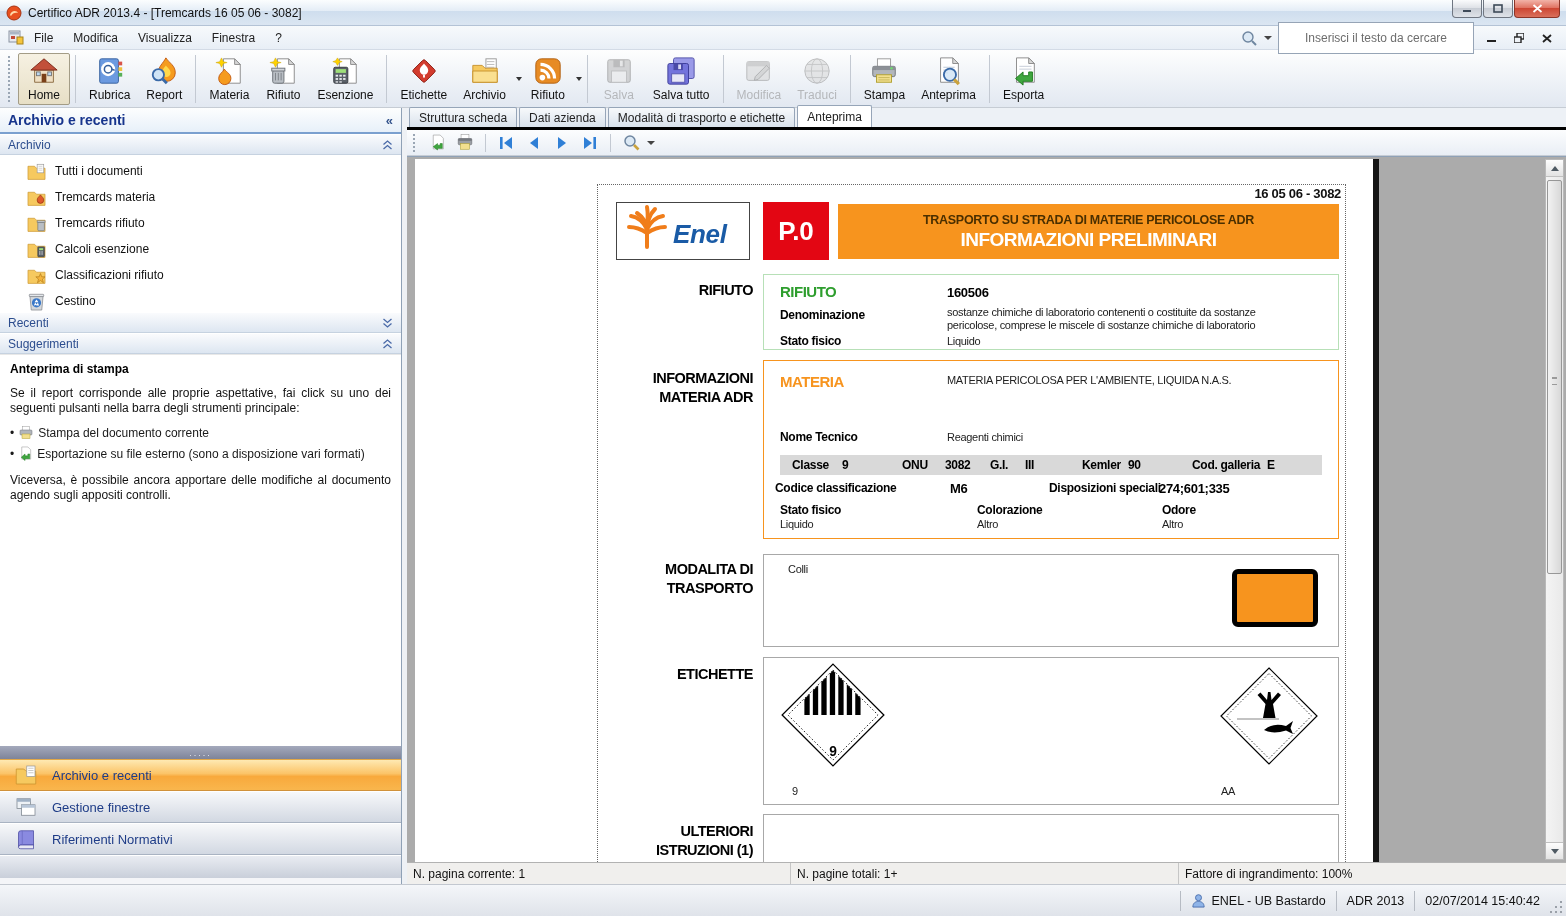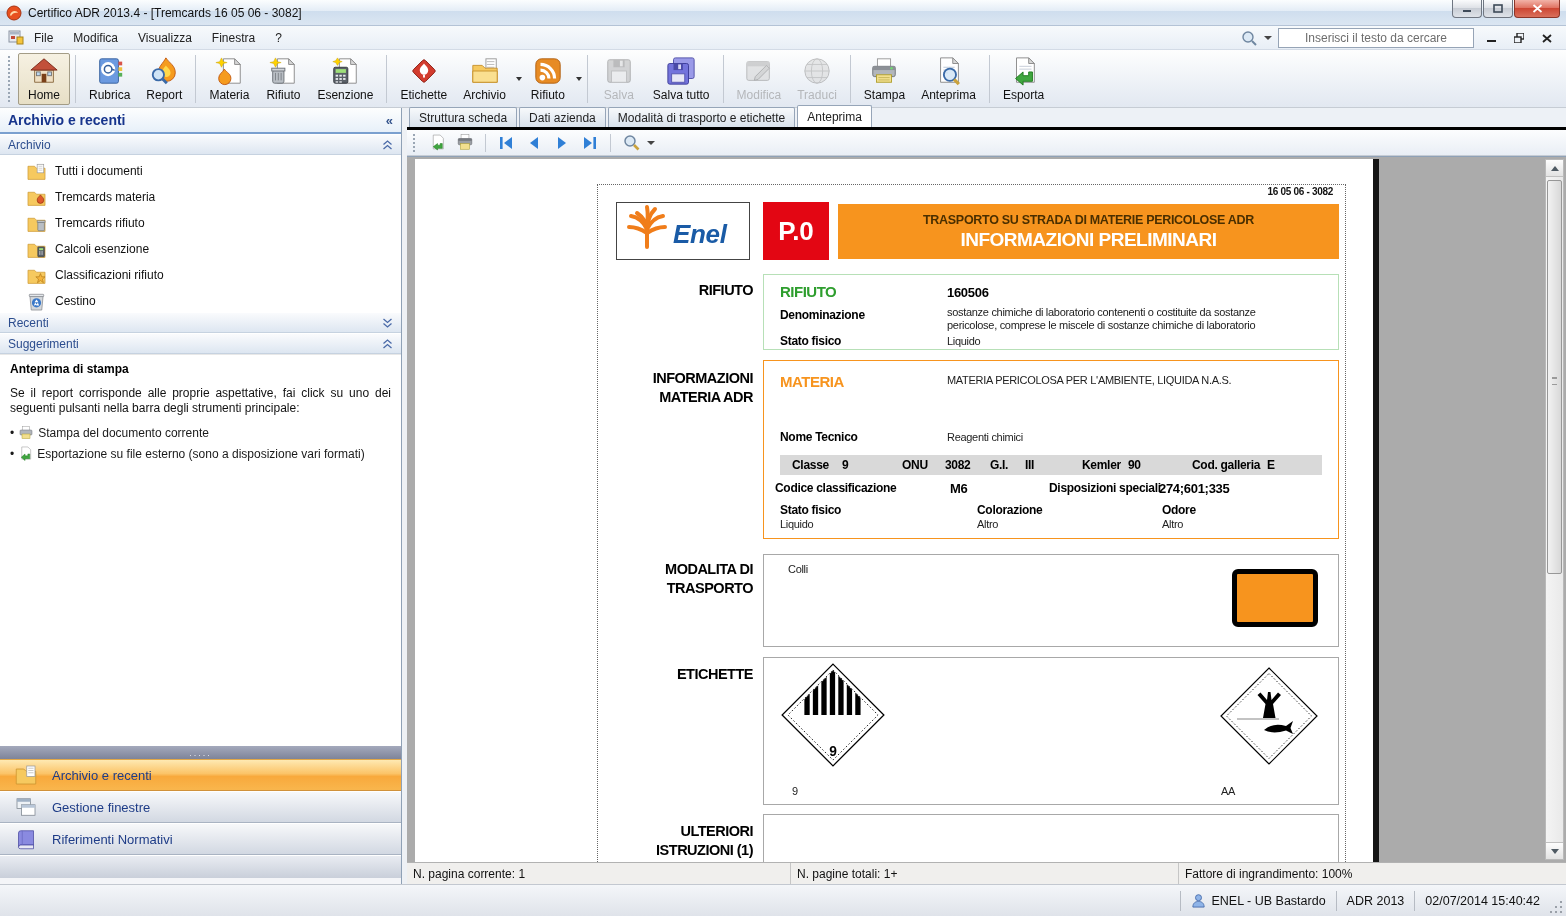--- a/index.html
+++ b/index.html
@@ -11,21 +11,21 @@
   .titlebar { height:26px; background:linear-gradient(#fbfdfe,#e3ecf6 45%,#cfdeee 46%,#dbe6f2); border-bottom:1px solid #b4c3d6; display:flex; align-items:center; padding-left:6px; position:relative; }
   .titlebar .app-title { font-size:12px; color:#111; margin-left:6px; }
   .win-btns { position:absolute; top:0; right:6px; display:flex; }
   .win-btn { width:30px; height:18px; margin-left:1px; border:1px solid #6f7681; border-top:none; border-radius:0 0 4px 4px; background:linear-gradient(#fafbfc,#dfe2e7 45%,#c6cbd3 46%,#dfe3e9); display:flex; align-items:center; justify-content:center; }
   .win-btn.close { width:46px; background:linear-gradient(#f2b3a8,#e07463 45%,#cc4330 46%,#d9705c); border-color:#8c3528; }
 
   
   .menubar { height:24px; background:linear-gradient(#f7fafc,#e8eef6); border-bottom:1px solid #d3dbe6; display:flex; align-items:center; padding:0 8px; position:relative; }
   .menu-item { padding:3px 10px; color:#222; }
   .menu-right { position:absolute; right:8px; top:0; height:24px; display:flex; align-items:center; gap:6px; }
-  .search-box { width:196px; height:20px; border:1px solid #96a4b6; background:#fff; font-family:"Liberation Sans",sans-serif; font-size:12px; text-align:center; color:#333; }
+  .search-box { width:196px; height:32px; border:1px solid #96a4b6; background:#fff; font-family:"Liberation Sans",sans-serif; font-size:12px; text-align:center; color:#333; }
   .search-box::placeholder { color:#6d6d6d; }
   .caret-down { width:0; height:0; border-left:4px solid transparent; border-right:4px solid transparent; border-top:4px solid #444; }
   .mdi-btn { width:22px; height:18px; display:flex; align-items:center; justify-content:center; }
 
   
   .toolbar { height:58px; background:linear-gradient(#fefefe,#eef2f7 55%,#e2e8f1); border-bottom:1px solid #c6ccd4; display:flex; align-items:center; padding:0 4px 0 8px; }
   .tb-grip { width:5px; height:46px; border-left:2px dotted #9aa6b4; margin-right:5px; }
   .tb-sep { width:1px; height:48px; background:#c3c9d2; margin:0 5px; }
   .tb-btn { height:52px; min-width:52px; padding:2px 7px; display:flex; flex-direction:column; align-items:center; justify-content:space-between; border:1px solid transparent; border-radius:2px; position:relative; }
   .tb-btn .lbl { font-size:12px; color:#111; white-space:nowrap; }
@@ -78,21 +78,21 @@
   .vscroll { position:absolute; right:2px; top:2px; bottom:2px; width:19px; background:linear-gradient(90deg,#f4f4f4,#e9e9e9); border:1px solid #b9b9b9; }
   .vs-btn { position:absolute; left:0; right:0; height:17px; background:linear-gradient(#fdfdfd,#e3e3e3); border-bottom:1px solid #c0c0c0; display:flex; align-items:center; justify-content:center; }
   .vs-btn.down { bottom:0; top:auto; border-top:1px solid #c0c0c0; border-bottom:none; }
   .vs-thumb { position:absolute; left:1px; right:1px; top:20px; height:394px; background:linear-gradient(90deg,#f2f2f2,#d8d8d8); border:1px solid #979797; border-radius:2px; }
   .vs-grip { position:absolute; left:4px; right:4px; top:50%; height:8px; border-top:1px solid #9a9a9a; border-bottom:1px solid #9a9a9a; box-shadow:0 3px 0 -2px #9a9a9a inset; }
   .tri-up { width:0;height:0;border-left:4px solid transparent;border-right:4px solid transparent;border-bottom:5px solid #4f5a63; }
   .tri-dn { width:0;height:0;border-left:4px solid transparent;border-right:4px solid transparent;border-top:5px solid #4f5a63; }
 
   
   .doc { position:absolute; left:182px; top:25px; width:749px; bottom:-2px; border:1px dotted #666; border-bottom:none; letter-spacing:-0.3px; }
-  .doc .ref { position:absolute; top:1px; right:12px; font-weight:bold; font-size:10px; color:#111; }
+  .doc .ref { position:absolute; top:1px; right:4px; font-weight:bold; font-size:13px; color:#111; }
   .row-header { position:absolute; top:17px; left:0; right:0; height:58px; }
   .logo-box { position:absolute; left:18px; width:134px; height:58px; border:1px solid #444; background:#fff; }
   .code-box { position:absolute; left:165px; width:66px; height:58px; background:#e30613; color:#fff; font-weight:bold; font-size:26px; display:flex; align-items:center; justify-content:center; letter-spacing:0; }
   .banner { position:absolute; left:240px; right:6px; top:2px; height:55px; background:#f7941e; display:flex; flex-direction:column; align-items:center; justify-content:center; gap:2px; }
   .banner .l1 { font-weight:bold; font-size:12.5px; color:#4a2f00; }
   .banner .l2 { font-weight:bold; font-size:19px; color:#fff; letter-spacing:-0.5px; }
   .sec-label { position:absolute; width:155px; text-align:right; font-weight:bold; font-size:14.5px; color:#000; letter-spacing:-0.5px; line-height:19px; }
   .sec-box { position:absolute; left:165px; right:6px; background:#fff; }
   .abs { position:absolute; }
   .b { font-weight:bold; font-size:12px; color:#000; }
@@ -476,20 +476,21 @@
         <span>Stampa del documento corrente</span>
       </div>
       <div class="bullet-line">
         <span>•</span>
         <svg width="15" height="15" viewBox="0 0 32 32">
             <path d="M8 2 H21 L27 8 V28 H8 Z" fill="#fff" stroke="#8a8a8a"></path>
             <path d="M25 17 L25 27 L15 27 L15 31 L7 24 L15 17 L15 21 L21 21 L21 17 Z" fill="#3fa63f" stroke="#1f7a1f"></path>
           </svg>
         <span>Esportazione su file esterno (sono a disposizione vari formati)</span>
       </div>
+      <p style="margin-top:12px">Viceversa, è possibile ancora apportare delle modifiche al documento agendo sugli appositi controlli.</p>
     </div>
 
     <div class="sb-splitter">
         <span class="dots">.....</span>
       </div>
 
     <div class="sb-nav">
       <div class="sb-nav-item selected">
         <svg width="24" height="24" viewBox="0 0 32 32">
             <path d="M3 8 H13 L16 11 H29 V28 H3 Z" fill="#f6c95f" stroke="#c8922e"></path>

